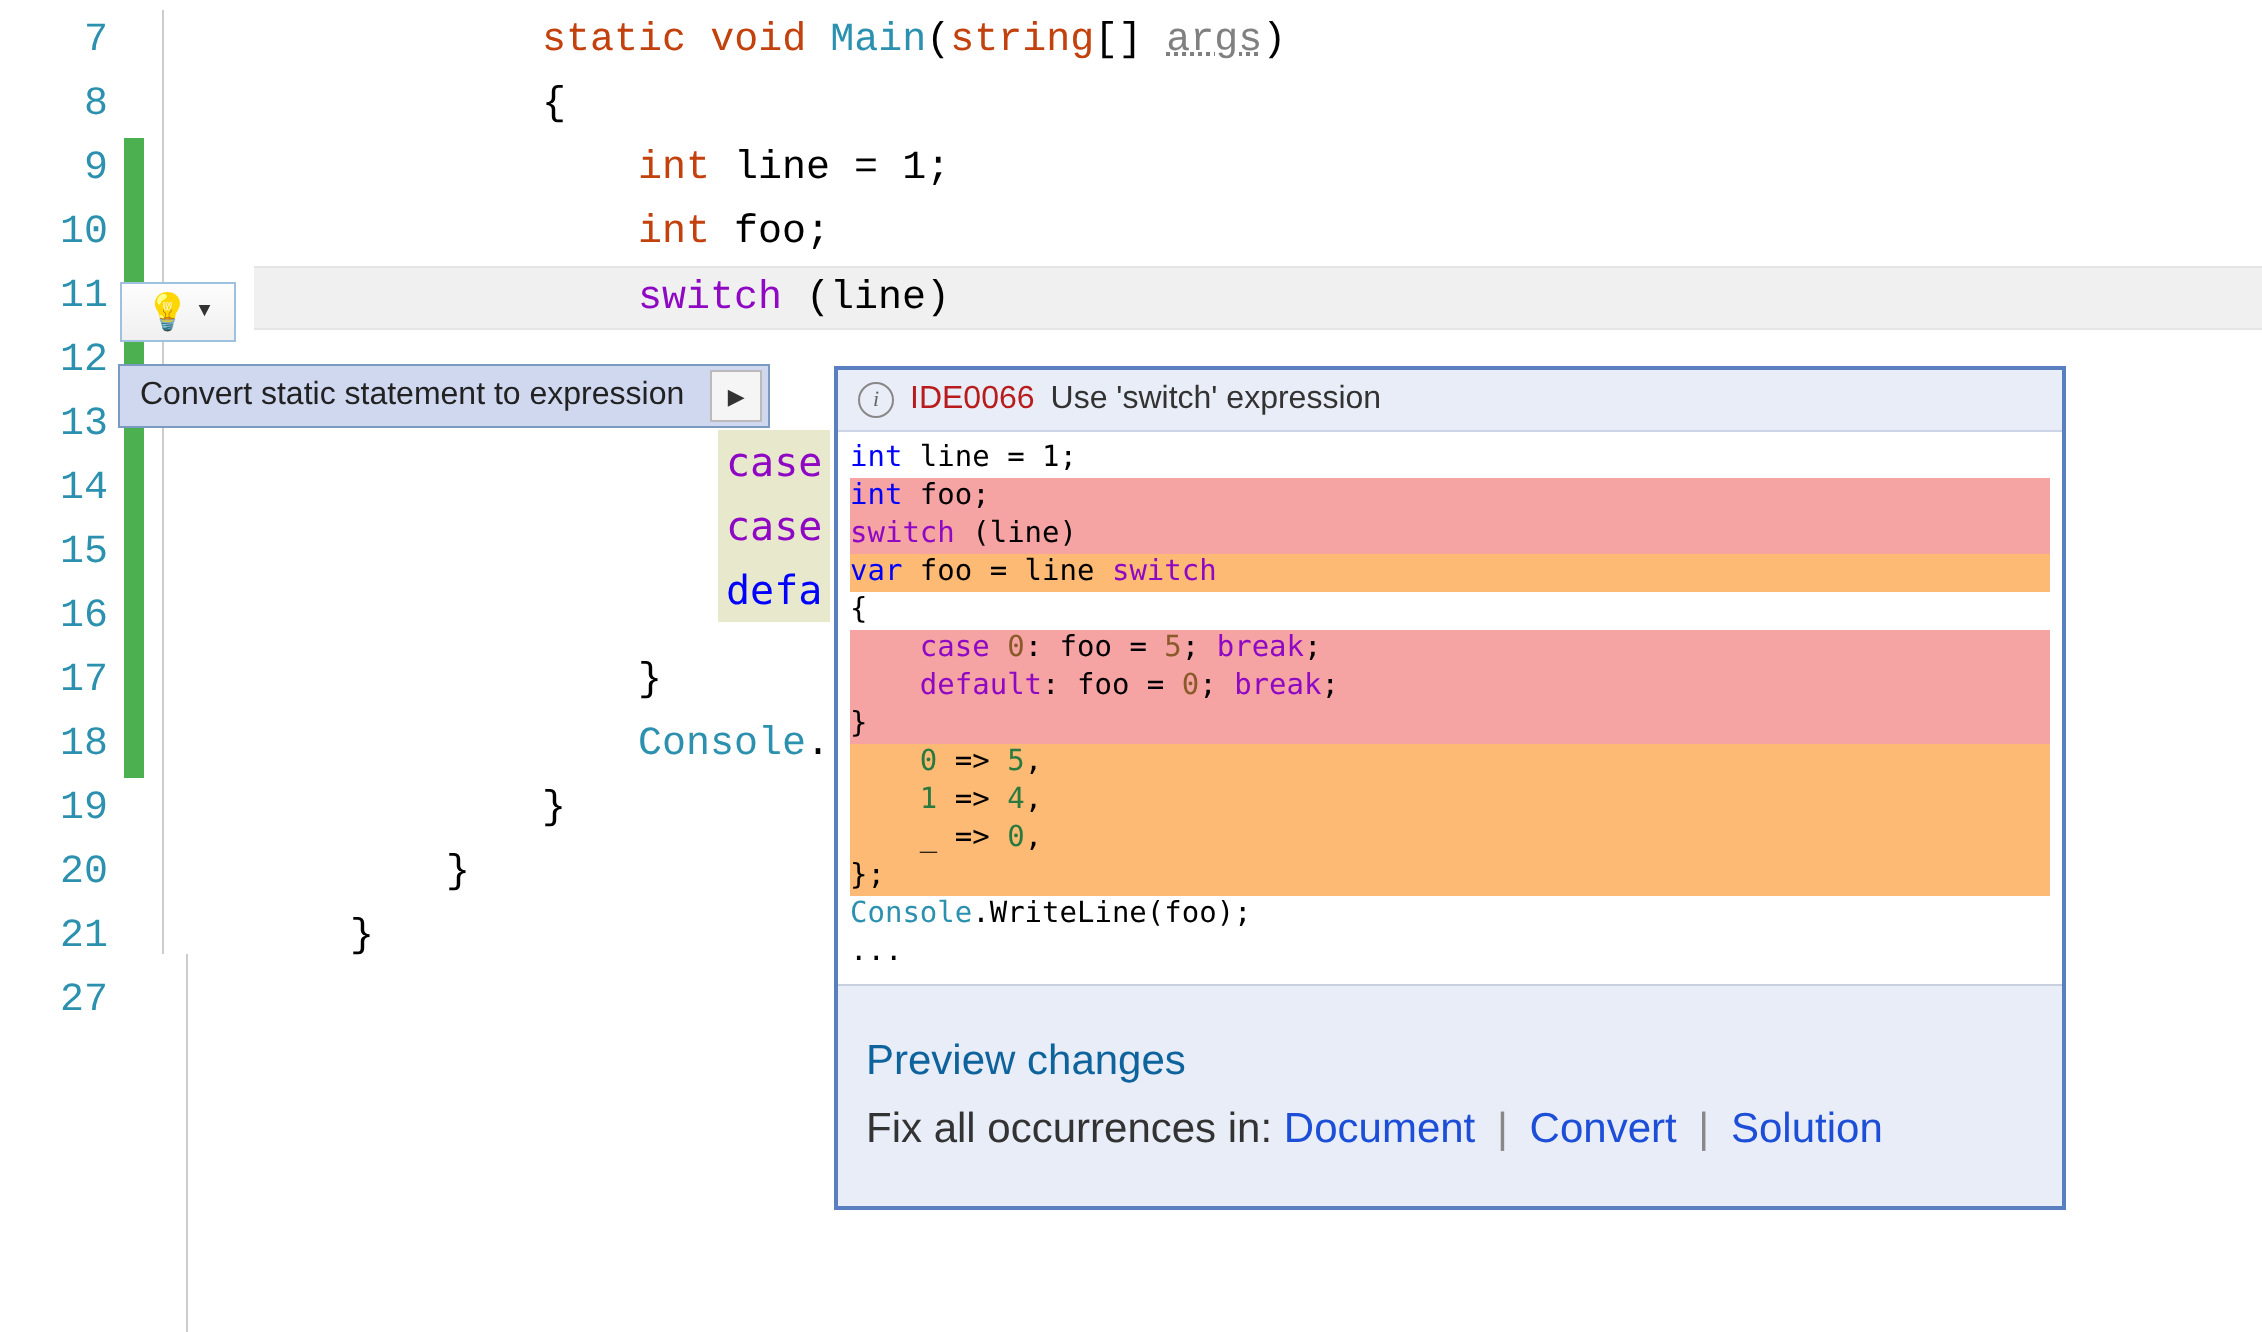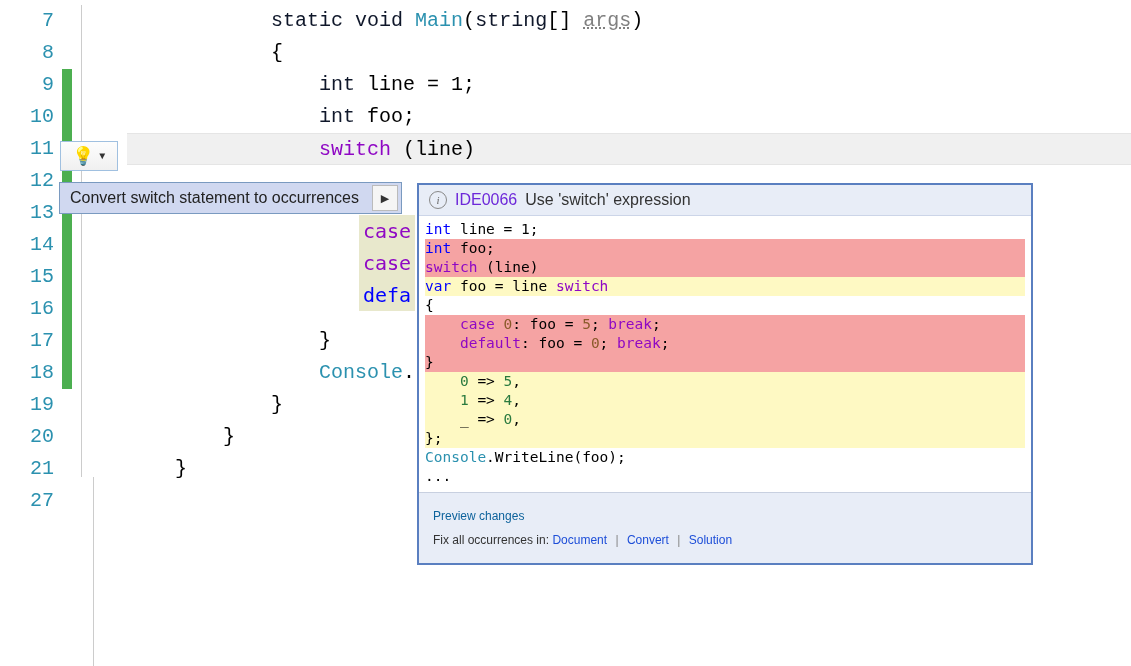--- a/index.html
+++ b/index.html
@@ -63,21 +63,21 @@
       height: 32px;
       line-height: 32px;
       white-space: pre;
       padding-left: 0;
     }
     .code-line.highlighted {
       background: #f0f0f0;
       border-top: 1px solid #e5e5e5;
       border-bottom: 1px solid #e5e5e5;
     }
-    .kw { color: #0f172a; text-align: right; }
+    .kw { color: #c2410c; text-align: right; }
     .cls { color: #2b91af; margin-top: 28px; }
     .ctrl { color: #8f08c4; }
     .param { color: #808080; text-decoration: underline dotted; text-align: right; }
 
     
     .lightbulb {
       position: absolute;
       left: 60px;
       top: 141px;
       width: 58px;
@@ -171,44 +171,44 @@
       border: 1.5px solid #888;
       border-radius: 50%;
       display: flex;
       align-items: center;
       justify-content: center;
       font-size: 11px;
       color: #666;
       font-family: Georgia, serif;
       font-style: italic;
     }
-    .preview-header .ide-code { color: #6d28d9; }
+    .preview-header .ide-code { color: #b91c1c; }
     .preview-header .ide-msg { color: #333; }
 
     .diff-area {
       padding: 4px 6px 6px 6px;
       font-family: Consolas, monospace;
       font-size: 14.5px;
       line-height: 19px;
       border-bottom: 1px solid #c8d0e0;
     }
     .diff-area div { white-space: pre; }
     .diff-del { background: #f5a3a3; }
-    .diff-add { background: #fef9c3; }
+    .diff-add { background: #fdba74; }
     .diff-kw { color: #0000ff; }
     .diff-ctrl { color: #8f08c4; }
     .diff-num { color: #2a7a3f; }
     .diff-cls { color: #2b91af; }
     .diff-darknum { color: #8a5a2a; }
 
     .preview-footer {
       background: #e8edf7;
-      padding: 16px 14px;
+      padding: 26px 14px;
       font-family: 'Segoe UI', sans-serif;
-      font-size: 12px;
+      font-size: 21px;
       color: #333;
     }
     .preview-footer .preview-link {
       color: #0e639c;
       display: block;
       margin-bottom: 10px;
     }
     .preview-footer a { color: #1d4ed8; text-decoration: none; }
     .preview-footer .sep { color: #888; margin: 0 5px; }
   </style>
@@ -285,21 +285,21 @@
   <div>case</div>
   <div><span class="t2">defa</span></div>
 </div>
 
 <div class="lightbulb">
   <span class="bulb-icon">💡</span>
   <span class="dropdown-arrow">▼</span>
 </div>
 
 <div class="quick-action">
-  <span class="action-label">Convert switch statement to occurrences</span>
+  <span class="action-label">Convert static statement to expression</span>
   <span class="expand-btn">▶</span>
 </div>
 
 <div class="preview-popup">
   <div class="preview-header">
     <span class="info-icon">i</span>
     <span class="ide-code">IDE0066</span>
     <span class="ide-msg">Use 'switch' expression</span>
   </div>
   <div class="diff-area">

